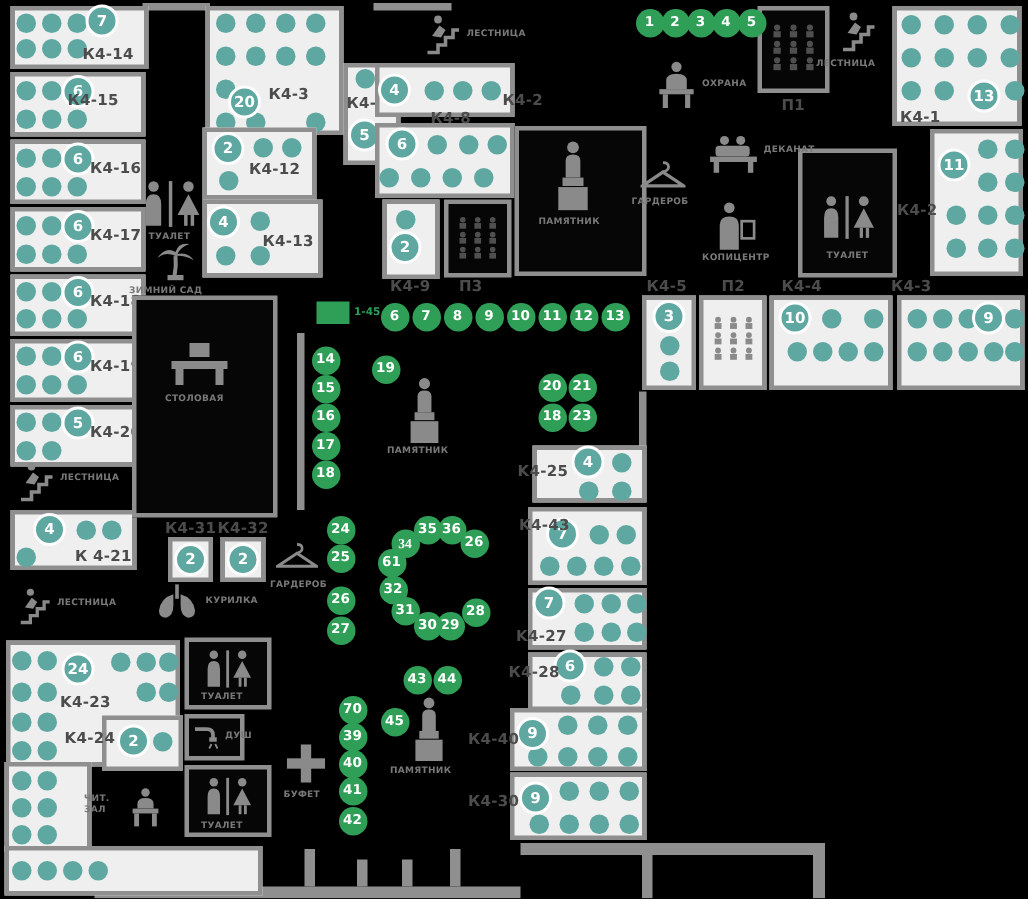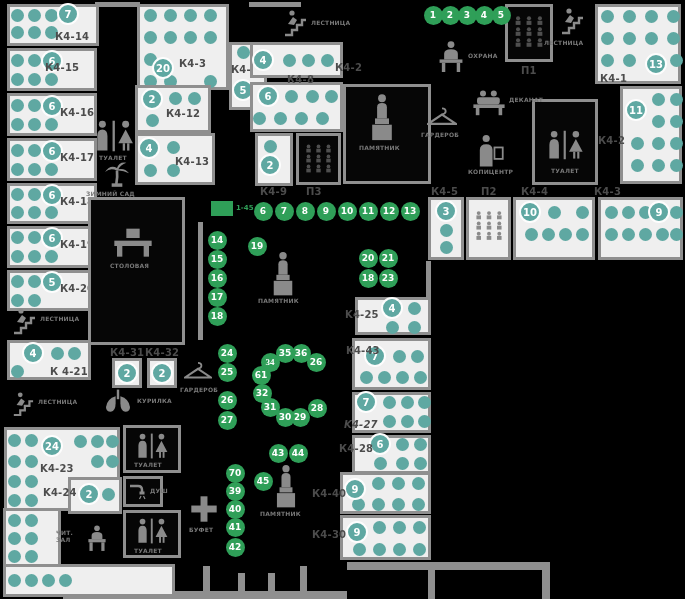--- a/index.html
+++ b/index.html
@@ -262,21 +262,21 @@
     <div class="cbadge" style="left: 364px; top: 345px;">7</div>
     <div class="rlabel" style="left: 346px; top: 345px;">K4-43</div>
     <div class="room light" style="left: 352px; top: 392px; width: 79px; height: 41px;"></div>
     <div class="seat" style="left: 382.5px; top: 395.5px;"></div>
     <div class="seat" style="left: 400.5px; top: 395.5px;"></div>
     <div class="seat" style="left: 417.5px; top: 395.5px;"></div>
     <div class="seat" style="left: 382.5px; top: 414.5px;"></div>
     <div class="seat" style="left: 400.5px; top: 414.5px;"></div>
     <div class="seat" style="left: 417.5px; top: 414.5px;"></div>
     <div class="cbadge" style="left: 355px; top: 391px;">7</div>
-    <div class="rlabel" style="left: 344px; top: 419px; font-style: italic;">K4-27</div>
+    <div class="rlabel" style="left: 344px; top: 419px;">K4-27</div>
     <div class="room light" style="left: 352px; top: 435px; width: 79px; height: 39px;"></div>
     <div class="seat" style="left: 395.5px; top: 437.5px;"></div>
     <div class="seat" style="left: 413.5px; top: 437.5px;"></div>
     <div class="seat" style="left: 373.5px; top: 456.5px;"></div>
     <div class="seat" style="left: 395.5px; top: 456.5px;"></div>
     <div class="seat" style="left: 413.5px; top: 456.5px;"></div>
     <div class="cbadge" style="left: 369px; top: 433px;">6</div>
     <div class="rlabel" style="left: 339px; top: 443px;">К4-28</div>
     <div class="room light" style="left: 340px; top: 472px; width: 91px; height: 42px;"></div>
     <div class="seat" style="left: 371.5px; top: 476.5px;"></div>

